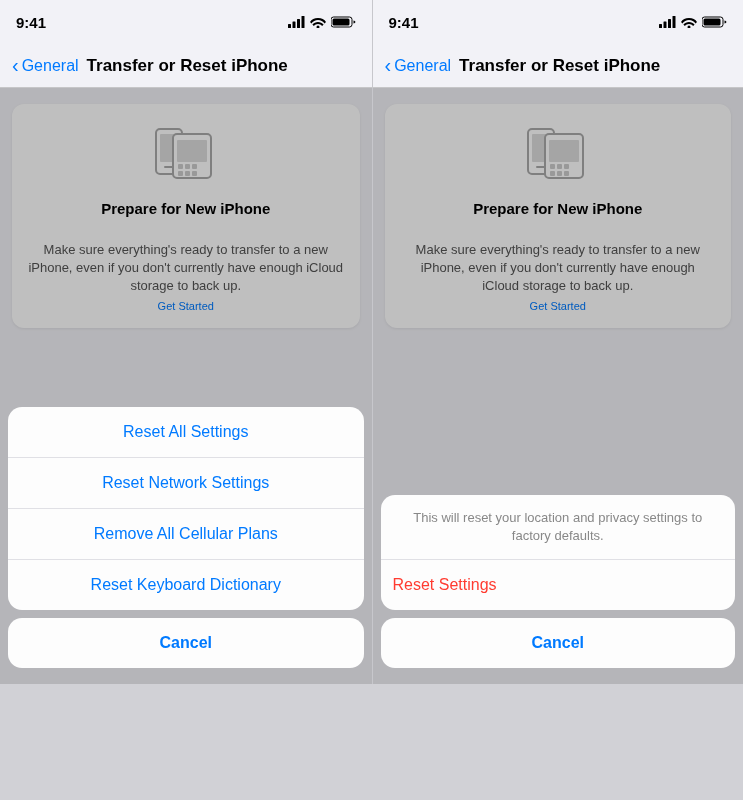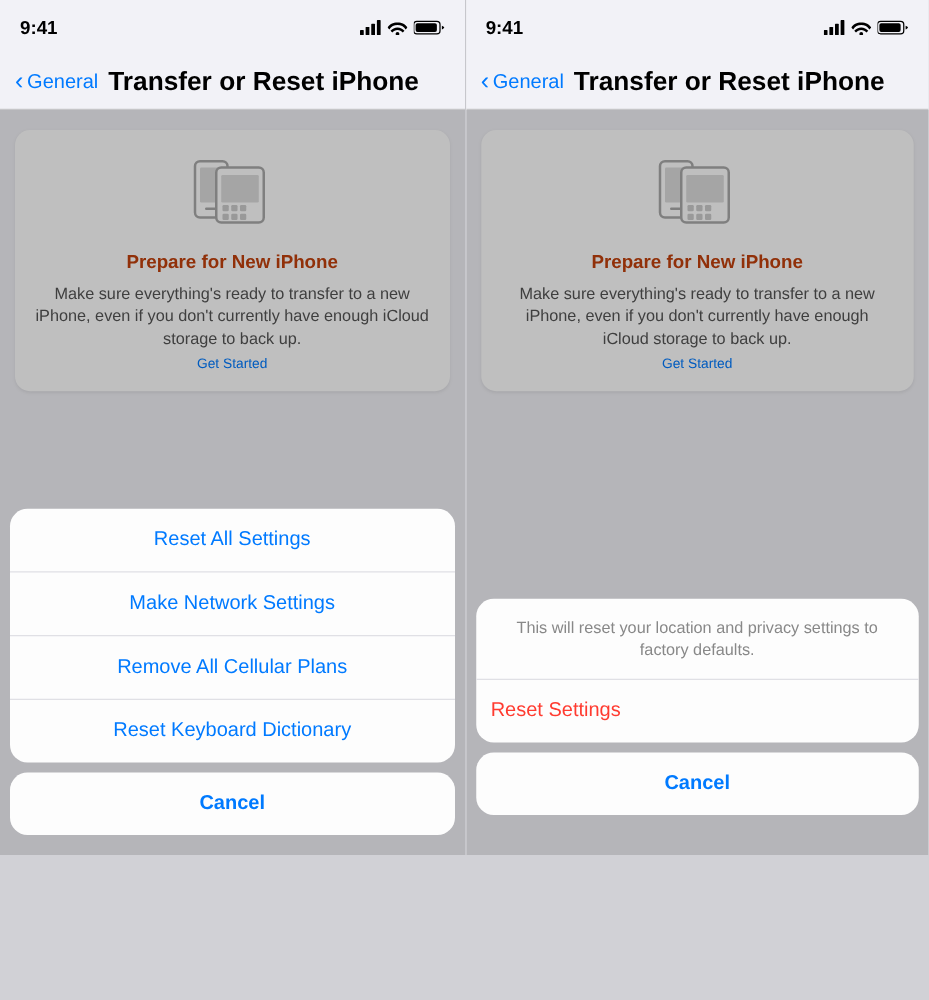--- a/index.html
+++ b/index.html
@@ -57,21 +57,21 @@
       flex-shrink: 0;
     }
     .nav-back {
       display: flex;
       align-items: center;
       color: #007aff;
       font-size: 16px;
       gap: 3px;
     }
     .nav-title {
-      font-size: 21px;
+      font-size: 17px;
       font-weight: 600;
       color: #000;
       margin-left: 8px;
     }
     
     .page-content {
       flex: 1;
       overflow: hidden;
       position: relative;
     }
@@ -85,22 +85,22 @@
       flex-direction: column;
       align-items: center;
       box-shadow: 0 1px 3px rgba(0,0,0,0.08);
     }
     .phone-icon-wrapper {
       margin-bottom: 12px;
     }
     .prepare-title {
       font-size: 15px;
       font-weight: 700;
-      color: #c2410c;
-      margin-bottom: 8px;
+      color: #000000;
+      margin-bottom: 24px;
       text-align: center;
     }
     .prepare-desc {
       font-size: 13px;
       color: #555;
       text-align: center;
       line-height: 1.4;
       margin-bottom: 4px;
     }
     .get-started {
@@ -148,21 +148,21 @@
     
     .dim-overlay {
       position: absolute;
       top: 0; left: 0; right: 0; bottom: 0;
       background: rgba(0,0,0,0.25);
       z-index: 5;
     }
     
     .confirm-sheet {
       position: absolute;
-      bottom: 16px;
+      bottom: 0;
       left: 0;
       right: 0;
       background: transparent;
       padding: 0 8px 8px 8px;
       z-index: 10;
     }
     .confirm-group {
       background: rgba(255,255,255,0.97);
       border-radius: 14px;
       overflow: hidden;
@@ -255,21 +255,21 @@
       <div class="prepare-title">Prepare for New iPhone</div>
       <div class="prepare-desc">Make sure everything's ready to transfer to a new iPhone, even if you don't currently have enough iCloud storage to back up.</div>
       <span class="get-started">Get Started</span>
     </div>
 
     <div class="dim-overlay"></div>
 
     <div class="action-sheet">
       <div class="action-sheet-group">
         <div class="action-item">Reset All Settings</div>
-        <div class="action-item">Make Network Settings</div>
+        <div class="action-item">Reset Network Settings</div>
         <div class="action-item">Remove All Cellular Plans</div>
         <div class="action-item">Reset Keyboard Dictionary</div>
       </div>
       <div class="action-sheet-group">
         <div class="action-item cancel-btn">Cancel</div>
       </div>
     </div>
   </div>
 </div>
 

